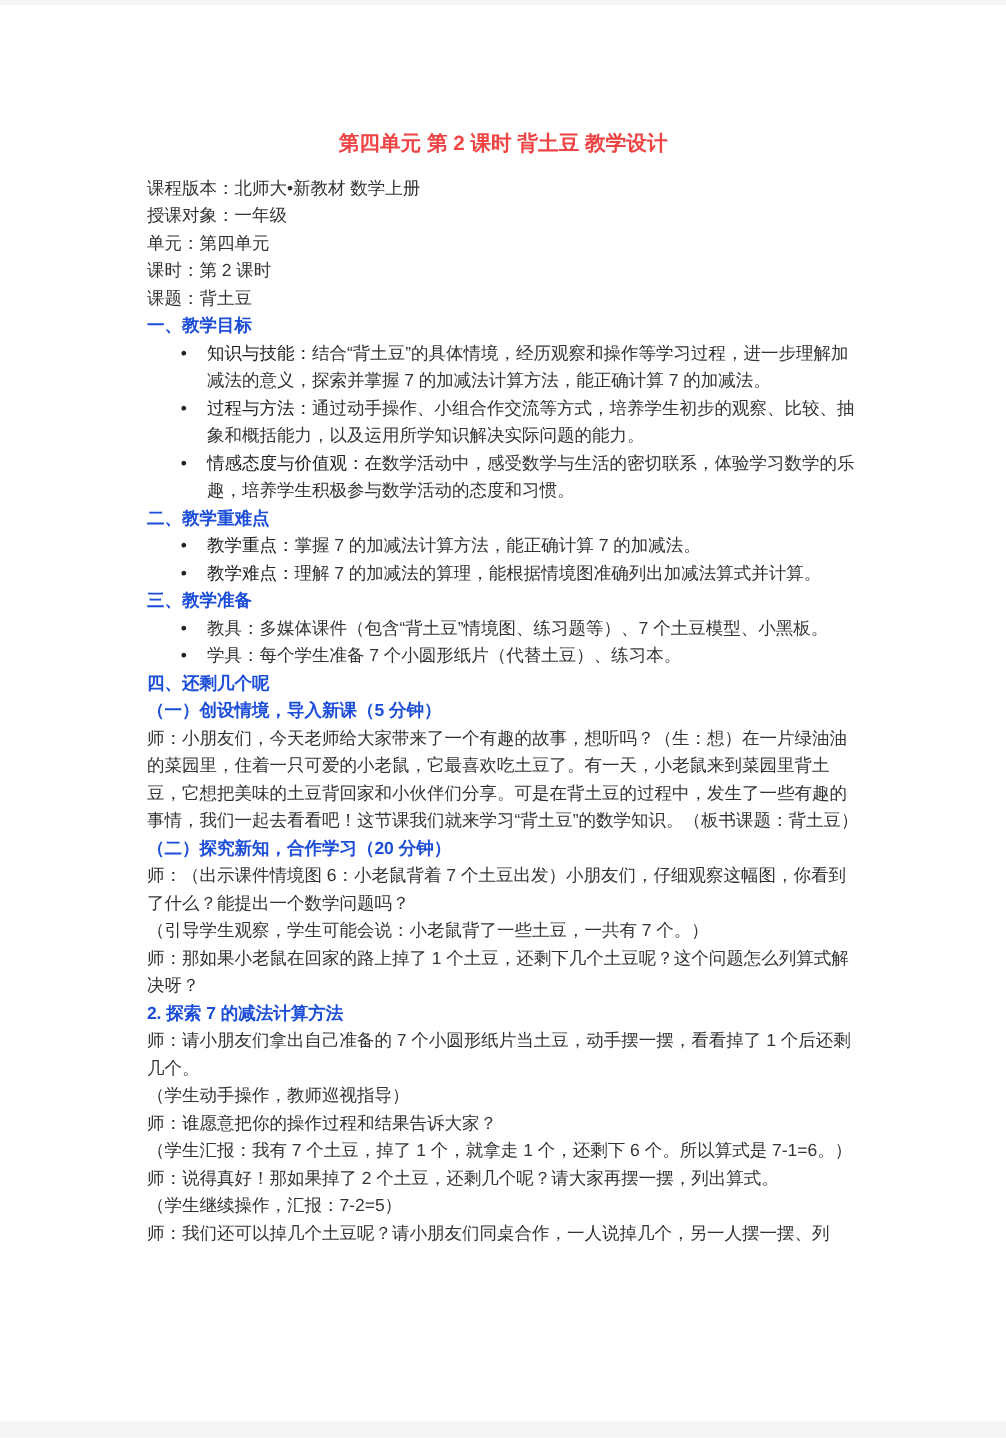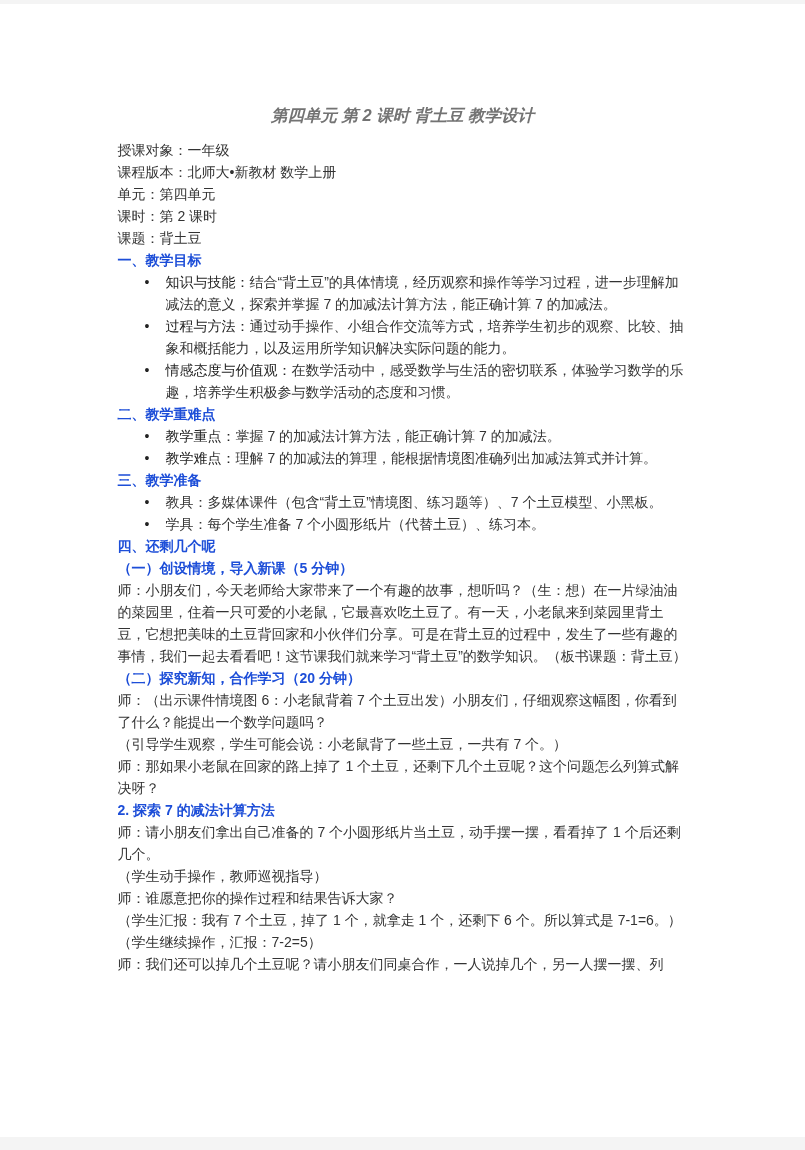--- a/index.html
+++ b/index.html
@@ -28,25 +28,24 @@
     width: 570px;
     margin: 0 auto;
     padding-top: 103px;
     font-size: 14px;
     line-height: 22px;
     text-align: left;
   }
   .doc-title {
     font-size: 16.5px;
     font-weight: 700;
-    color: #737373;
+    color: #ef4444;
     text-align: center;
     margin: 0 0 12px 0;
     line-height: 24px;
-    font-style: italic;
   }
   .line {
     margin: 0;
   }
   .bold {
     font-weight: 700;
     color: #1d4ed8;
   }
   .bullet-item {
     position: relative;
@@ -70,22 +69,22 @@
 </style>
 </head>
 <body>
 
 <div class="edge-band top"></div>
 
 <div class="content">
 
   <h1 class="doc-title">第四单元 第 2 课时 背土豆 教学设计</h1>
 
+  <p class="line">课程版本：北师大•新教材 数学上册</p>
   <p class="line">授课对象：一年级</p>
-  <p class="line">课程版本：北师大•新教材 数学上册</p>
   <p class="line">单元：第四单元</p>
   <p class="line">课时：第 2 课时</p>
   <p class="line">课题：背土豆</p>
 
   <p class="line bold">一、教学目标</p>
 
   <div class="bullet-item">
     <span class="dot">•</span>
     <span class="bullet-label-bold">知识与技能：</span><span>结合“背土豆”的具体情境，经历观察和操作等学习过程，进一步理解加减法的意义，探索并掌握 7 的加减法计算方法，能正确计算 7 的加减法。</span>
   </div>
@@ -129,18 +128,19 @@
 
   <p class="line">师：（出示课件情境图 6：小老鼠背着 7 个土豆出发）小朋友们，仔细观察这幅图，你看到了什么？能提出一个数学问题吗？</p>
   <p class="line">（引导学生观察，学生可能会说：小老鼠背了一些土豆，一共有 7 个。）</p>
   <p class="line">师：那如果小老鼠在回家的路上掉了 1 个土豆，还剩下几个土豆呢？这个问题怎么列算式解决呀？</p>
 
   <p class="line bold">2. 探索 7 的减法计算方法</p>
   <p class="line">师：请小朋友们拿出自己准备的 7 个小圆形纸片当土豆，动手摆一摆，看看掉了 1 个后还剩几个。</p>
   <p class="line">（学生动手操作，教师巡视指导）</p>
   <p class="line">师：谁愿意把你的操作过程和结果告诉大家？</p>
   <p class="line">（学生汇报：我有 7 个土豆，掉了 1 个，就拿走 1 个，还剩下 6 个。所以算式是 7-1=6。）</p>
+  <p class="line">师：说得真好！那如果掉了 2 个土豆，还剩几个呢？请大家再摆一摆，列出算式。</p>
   <p class="line">（学生继续操作，汇报：7-2=5）</p>
   <p class="line">师：我们还可以掉几个土豆呢？请小朋友们同桌合作，一人说掉几个，另一人摆一摆、列</p>
 
 </div>
 
 <div class="edge-band bottom"></div>
 
 </body></html>

